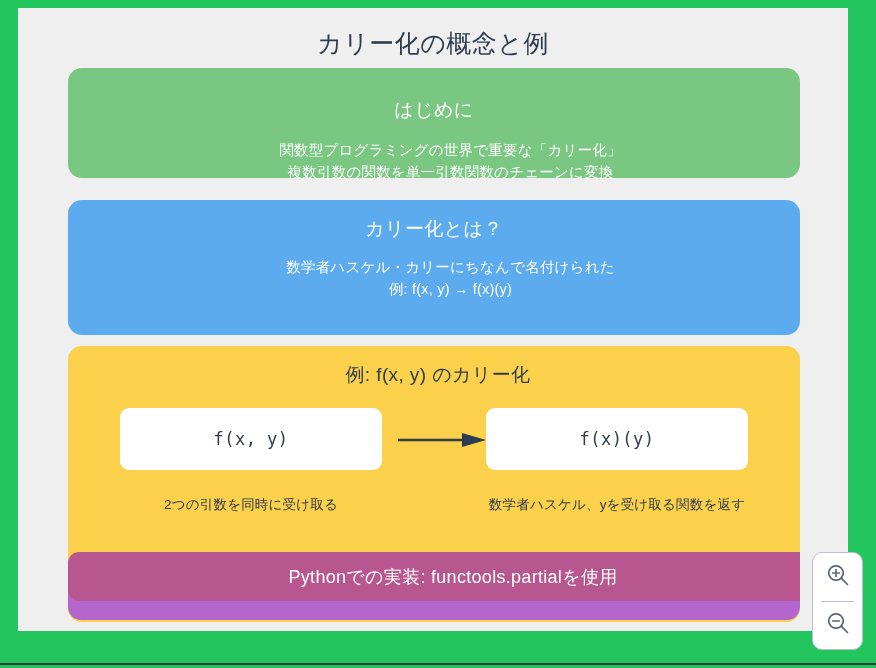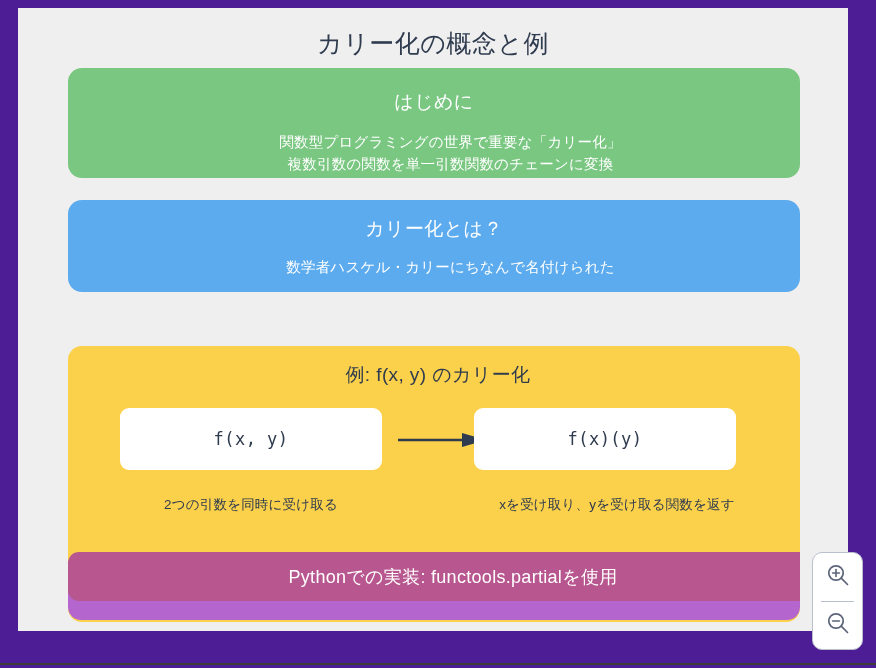--- a/index.html
+++ b/index.html
@@ -9,21 +9,21 @@
     height: 668px;
     background: #ffffff;
     font-family: "Liberation Sans", "DejaVu Sans", sans-serif;
     overflow: hidden;
   }
 
   #root {
     position: relative;
     width: 876px;
     height: 668px;
-    background: #4c1d95;
+    background: #22c55e;
   }
 
   
   .canvas {
     position: absolute;
     left: 18px;
     top: 8px;
     width: 830px;
     height: 623px;
     background: #efefef;
@@ -65,26 +65,26 @@
     padding-left: 33px;
   }
 
   
   .card-intro {
     top: 60px;
     height: 110px;
     background: #79c781;
     padding-top: 21px;
   }
-  .card-intro .card-title { margin-bottom: 16px; }
+  .card-intro .card-title { margin-bottom: 16px; margin-top: 8px; }
 
   
   .card-what {
     top: 192px;
-    height: 92px;
+    height: 135px;
     background: #5cabee;
     padding-top: 16px;
   }
   .card-what .card-title { margin-bottom: 14px; }
 
   
   .card-example {
     top: 338px;
     height: 276px;
     background: #fbd04a;
@@ -116,21 +116,21 @@
     border-radius: 9px;
     display: flex;
     align-items: center;
     justify-content: center;
     font-family: "DejaVu Sans Mono", "Liberation Mono", monospace;
     font-size: 17px;
     color: #2f3b4e;
     letter-spacing: 0.5px;
   }
   .fn-box.left  { left: 52px; }
-  .fn-box.right { left: 406px; }
+  .fn-box.right { left: 418px; }
 
   .arrow {
     position: absolute;
     left: 330px;
     top: 24px;
     width: 90px;
     height: 16px;
   }
 
   .caption {
@@ -218,41 +218,42 @@
 
     <div class="card card-intro">
       <div class="card-title">はじめに</div>
       <div class="card-line">関数型プログラミングの世界で重要な「カリー化」</div>
       <div class="card-line">複数引数の関数を単一引数関数のチェーンに変換</div>
     </div>
 
     <div class="card card-what">
       <div class="card-title">カリー化とは？</div>
       <div class="card-line">数学者ハスケル・カリーにちなんで名付けられた</div>
+      <div class="card-line">例: f(x, y) → f(x)(y)</div>
     </div>
 
     <div class="card card-example">
       <div class="card-title">例: f(x, y) のカリー化</div>
 
       <div class="diagram">
 
         <div class="fn-box left">f(x, y)</div>
 
         <div class="arrow">
           <svg width="90" height="16" viewBox="0 0 90 16" xmlns="http://www.w3.org/2000/svg">
             <line x1="0" y1="8" x2="68" y2="8" stroke="#2f3b4e" stroke-width="2.5"></line>
             <polygon points="64,1 88,8 64,15" fill="#2f3b4e"></polygon>
           </svg>
         </div>
 
         <div class="fn-box right">f(x)(y)</div>
 
         <div class="caption left">2つの引数を同時に受け取る</div>
 
-        <div class="caption right">xを受け取り、yを受け取る関数を返す</div>
+        <div class="caption right">数学者ハスケル、yを受け取る関数を返す</div>
       </div>
 
       <div class="impl-under"></div>
       <div class="impl-bar">
         <span>Pythonでの実装: functools.partialを使用</span>
       </div>
     </div>
 
   </div>
 

